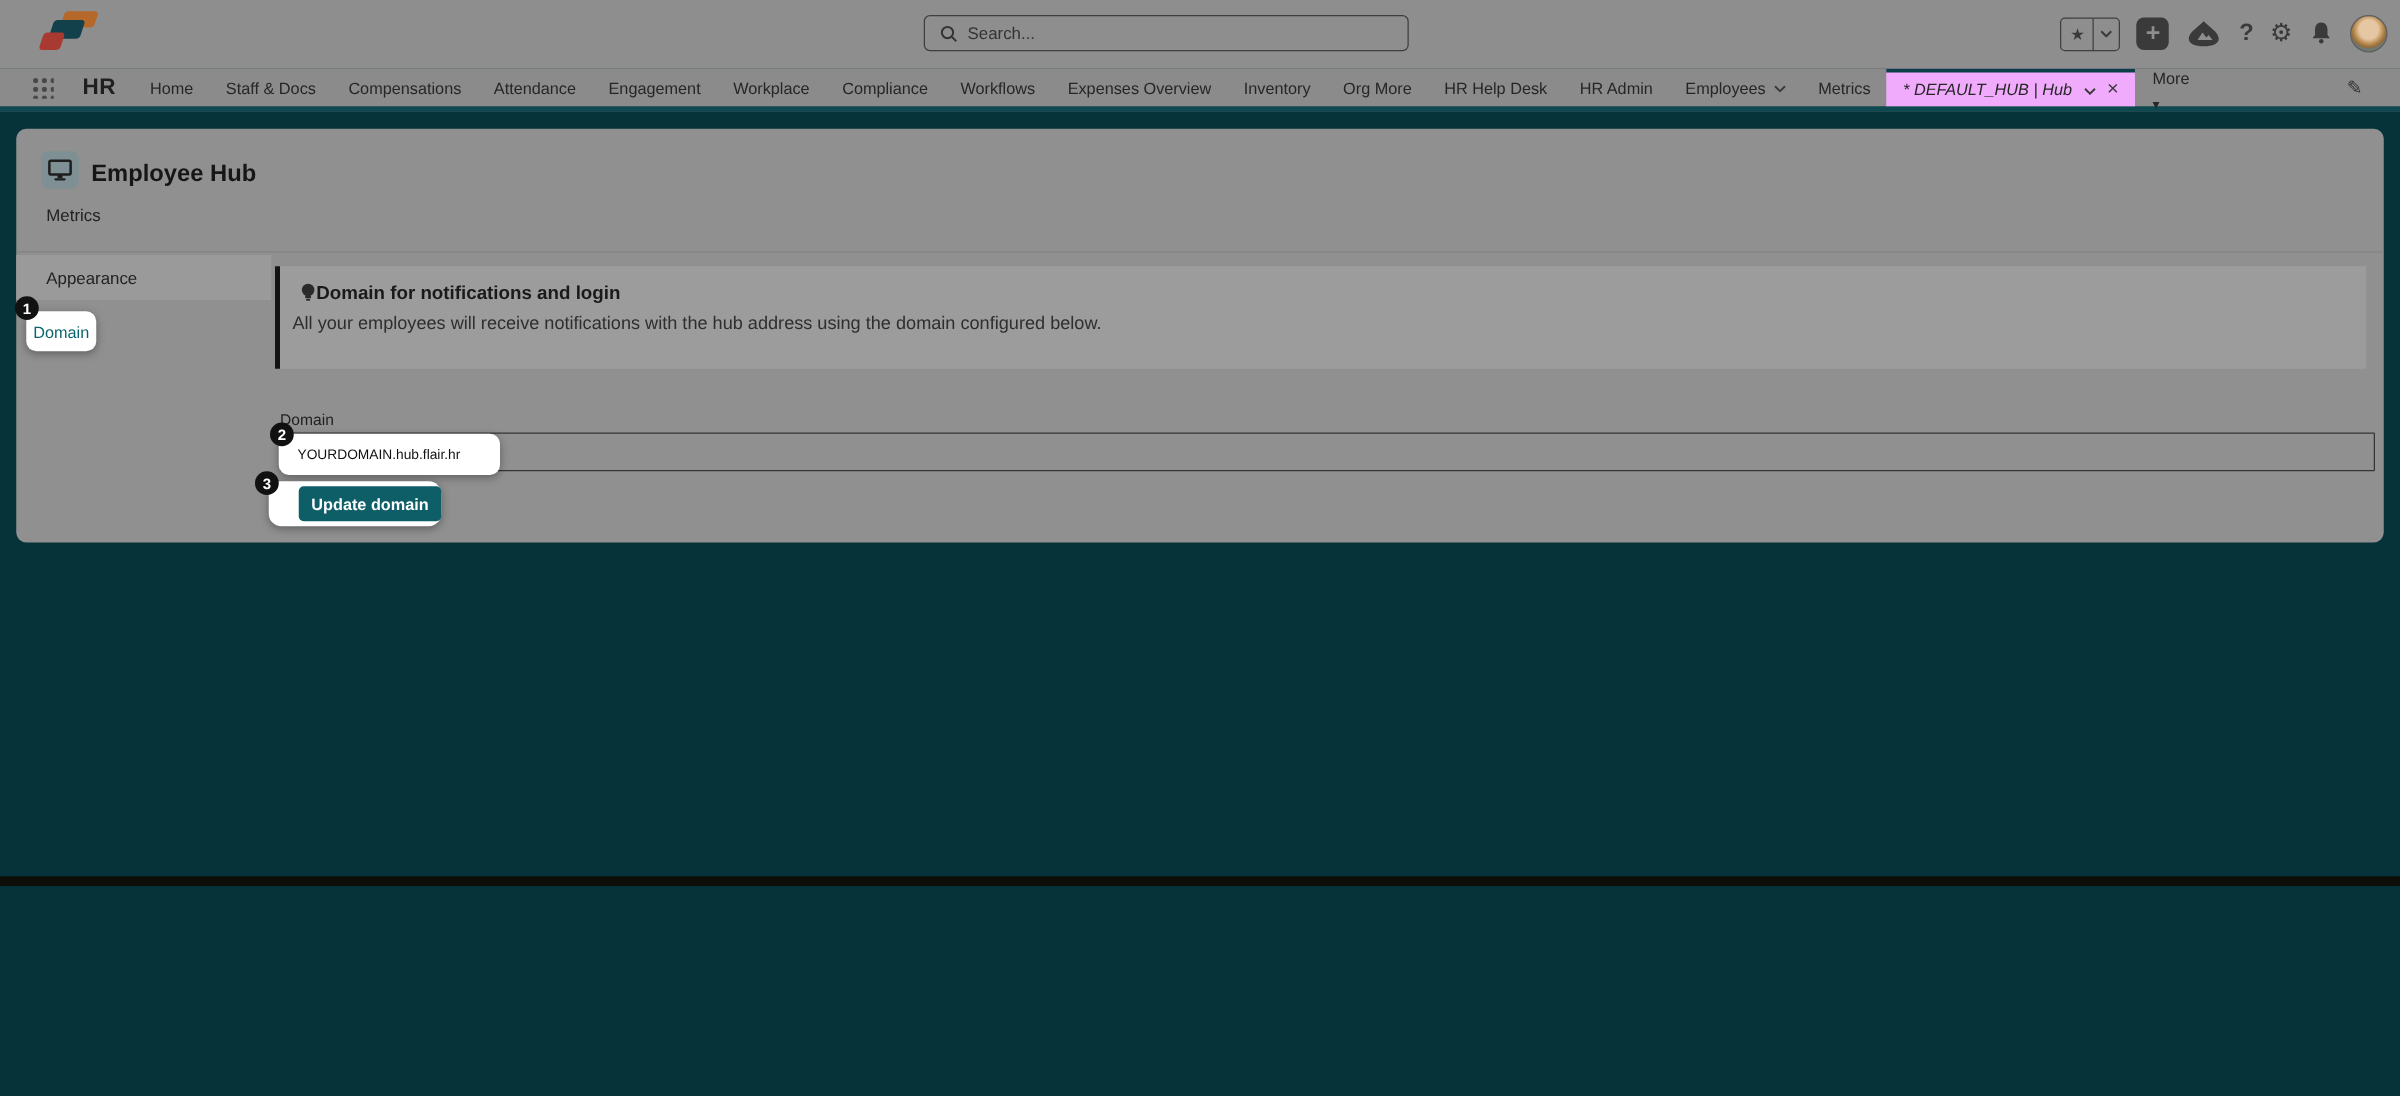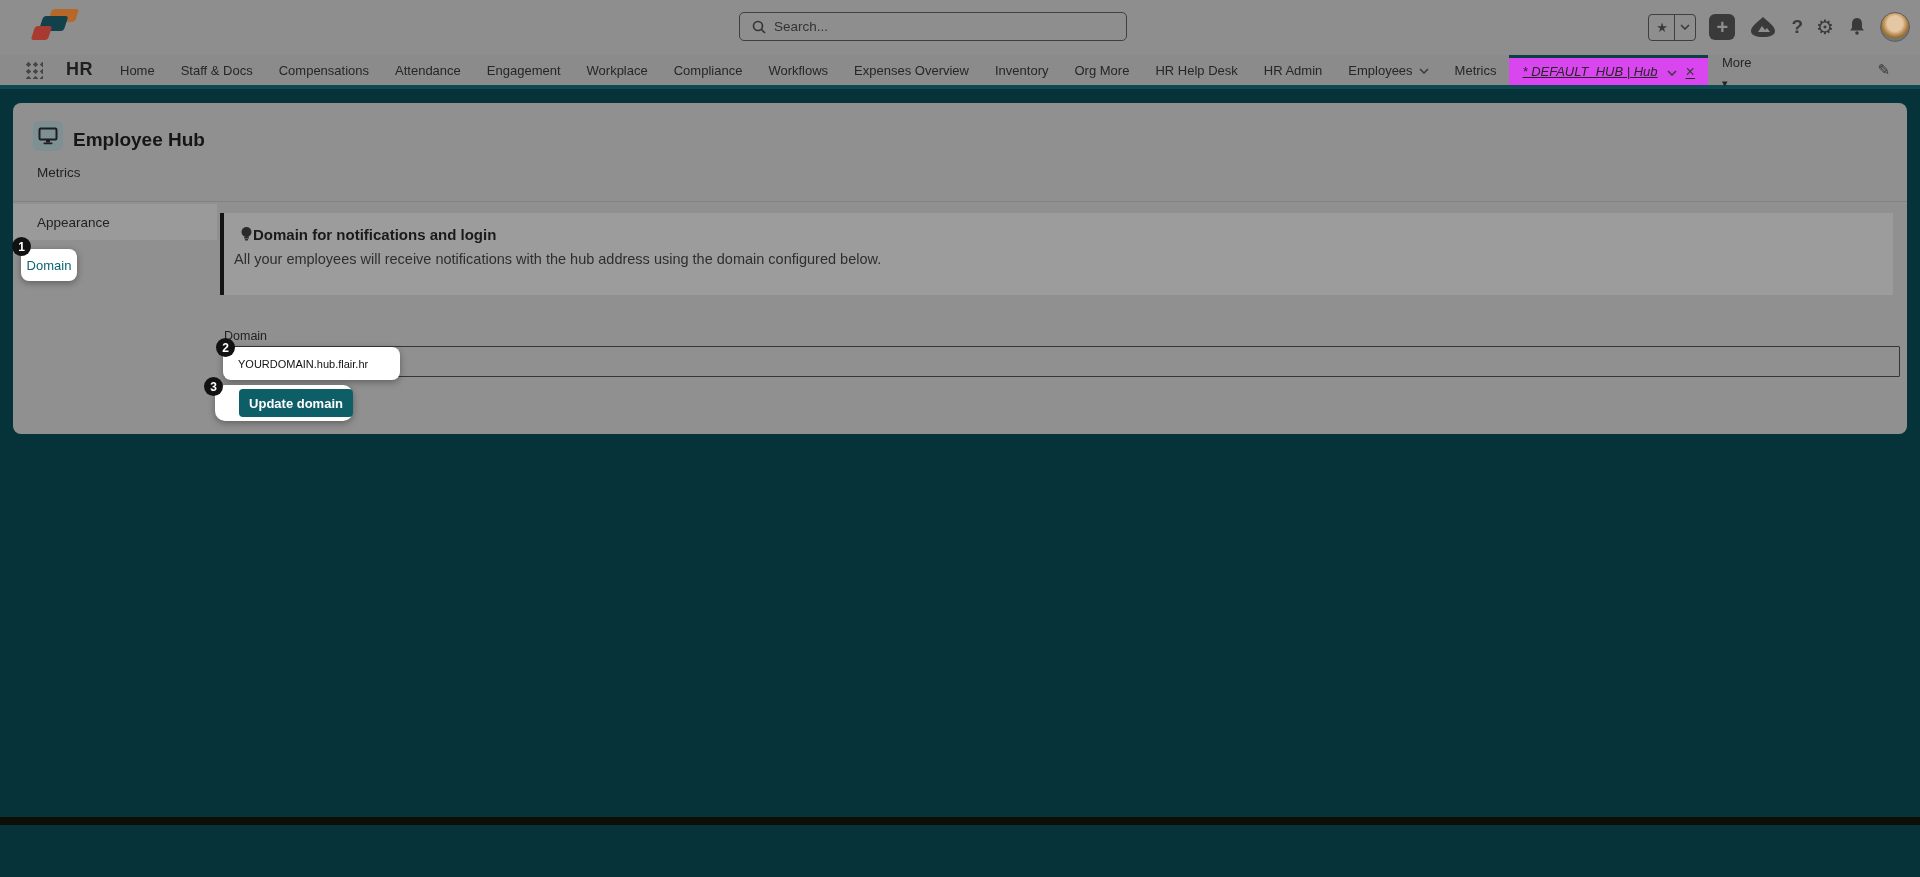--- a/index.html
+++ b/index.html
@@ -1,18 +1,18 @@
 <!DOCTYPE html>
 <html><head>
 <meta charset="utf-8">
 <style>
   * { box-sizing: border-box; margin: 0; padding: 0; }
   html,body { background:#06333a; }
   body { font-family:"Liberation Sans", sans-serif; }
-  .canvas { position:relative; width:1920px; height:825px; background:#06333a; overflow:hidden; }
+  .canvas { position:relative; width:1920px; height:709px; background:#06333a; overflow:hidden; }
 
   
   .top-header { position:absolute; left:0; top:0; width:1920px; height:55px; background:#8e8e8e; }
   .logo { position:absolute; left:33px; top:8px; width:46px; height:33px; }
   .logo span { position:absolute; border-radius:3px; transform:skewX(-18deg); }
   .logo .lg-orange { left:17px; top:1px; width:27px; height:13px; background:#b5682a; }
   .logo .lg-teal   { left:8px;  top:8px; width:25px; height:15px; background:#12414b; }
   .logo .lg-red    { left:0;    top:18px; width:17px; height:14px; background:#a93a31; }
 
   .search-box { position:absolute; left:739px; top:12px; width:388px; height:29px;
@@ -36,21 +36,21 @@
 
   
   .nav-bar { position:absolute; left:0; top:55px; width:1920px; height:34px; background:#8b8b8b;
     border-bottom:4px solid #0e4850; display:flex; align-items:stretch; color:#262626; }
   .waffle { width:18px; height:18px; margin:6px 0 0 25px;
     background:radial-gradient(#474747 2px, transparent 2.3px); background-size:7px 7px; }
   .app-name { font-size:18px; font-weight:bold; color:#1f1f1f; margin:4px 14px 0 23px; letter-spacing:0.5px; }
   .nav-tabs { display:flex; align-items:stretch; }
   .nav-tab { display:flex; align-items:center; gap:6px; padding:0 13px; font-size:13px; white-space:nowrap; cursor:default; }
   .nav-tab svg { margin-top:2px; }
-  .nav-tab.active { background:#d946ef; border-top:3px solid #0c3e46; font-style:italic; gap:9px;text-decoration:underline; }
+  .nav-tab.active { background:#f0abfc; border-top:3px solid #0c3e46; font-style:italic; gap:9px; }
   .nav-tab .tab-close { font-size:16px; font-style:normal; color:#3a3a3a; }
   .more-tab { display:flex; align-items:flex-start; gap:7px; padding:0 14px; font-size:13px;flex-direction:column; }
   .more-tab .caret { font-size:11px; }
   .nav-edit { margin-left:auto; margin-right:30px; display:flex; align-items:center; font-size:15px; color:#333; }
 
   
   .card { position:absolute; left:13px; top:103px; width:1894px; height:331px; background:#909090; border-radius:8px; }
   .entity-icon { position:absolute; left:20px; top:18px; width:30px; height:30px; background:#7e9093; border-radius:6px;
     display:flex; align-items:center; justify-content:center; }
   .page-title { position:absolute; left:60px; top:26px; font-size:19px; font-weight:bold; color:#161616; }

